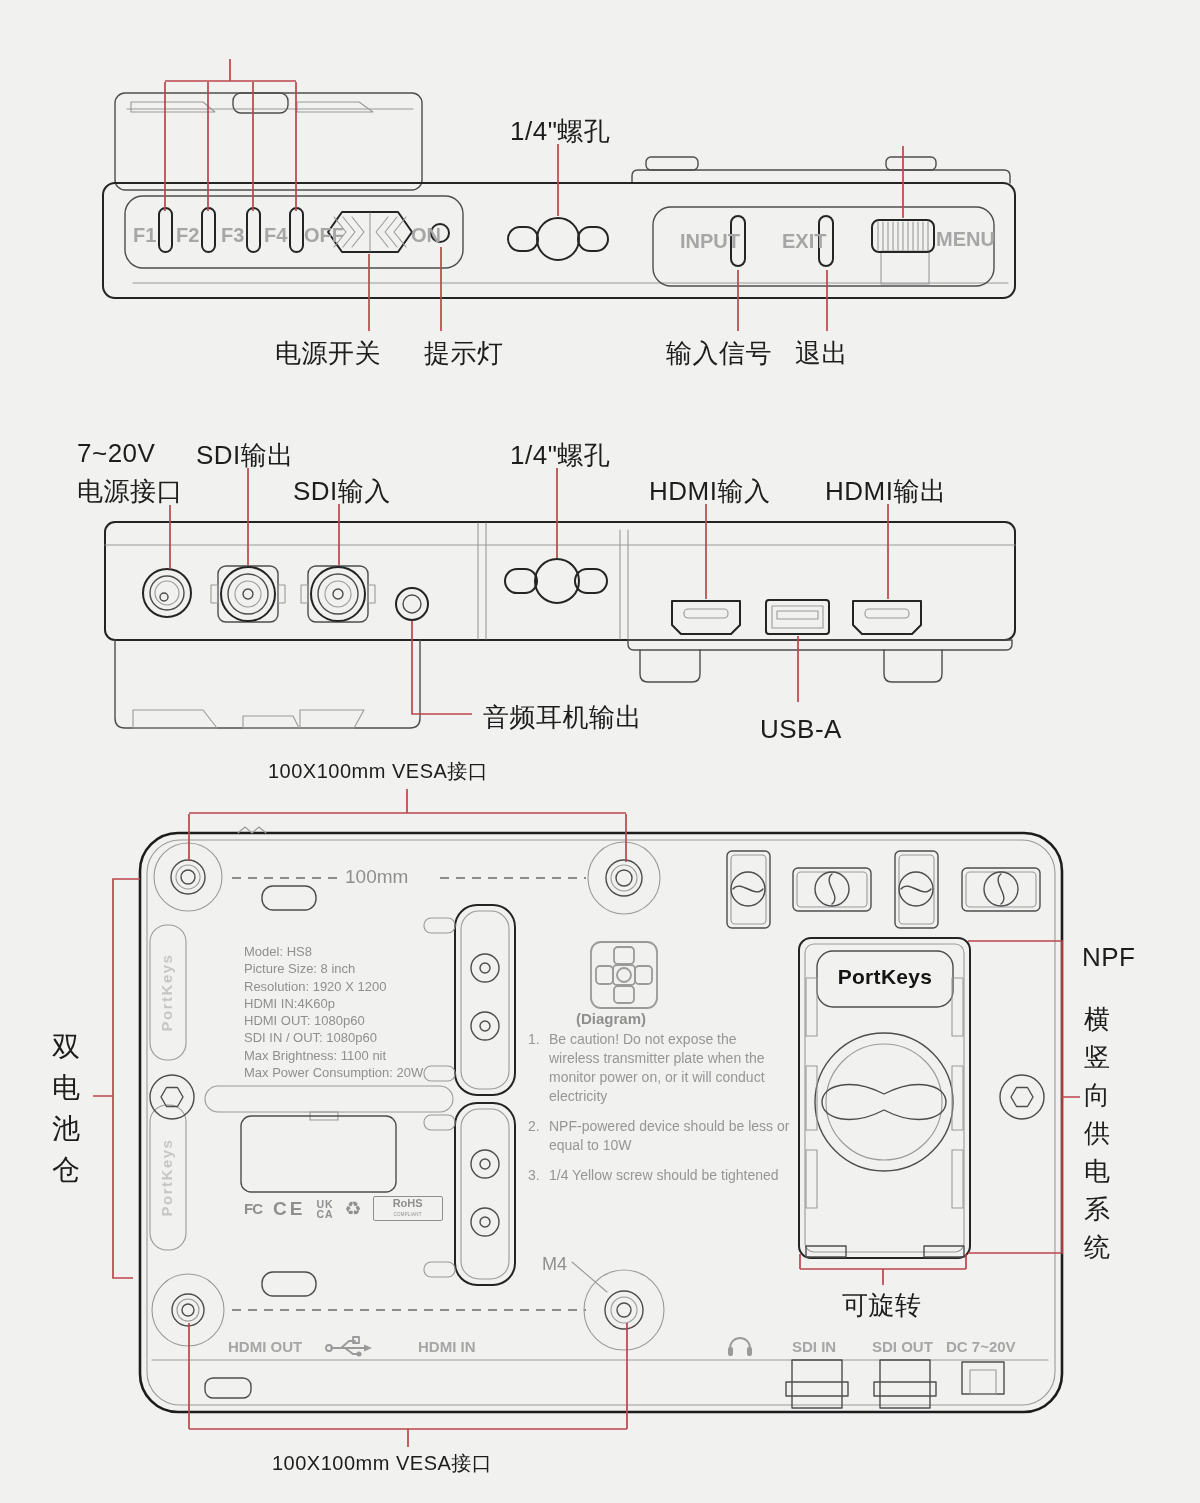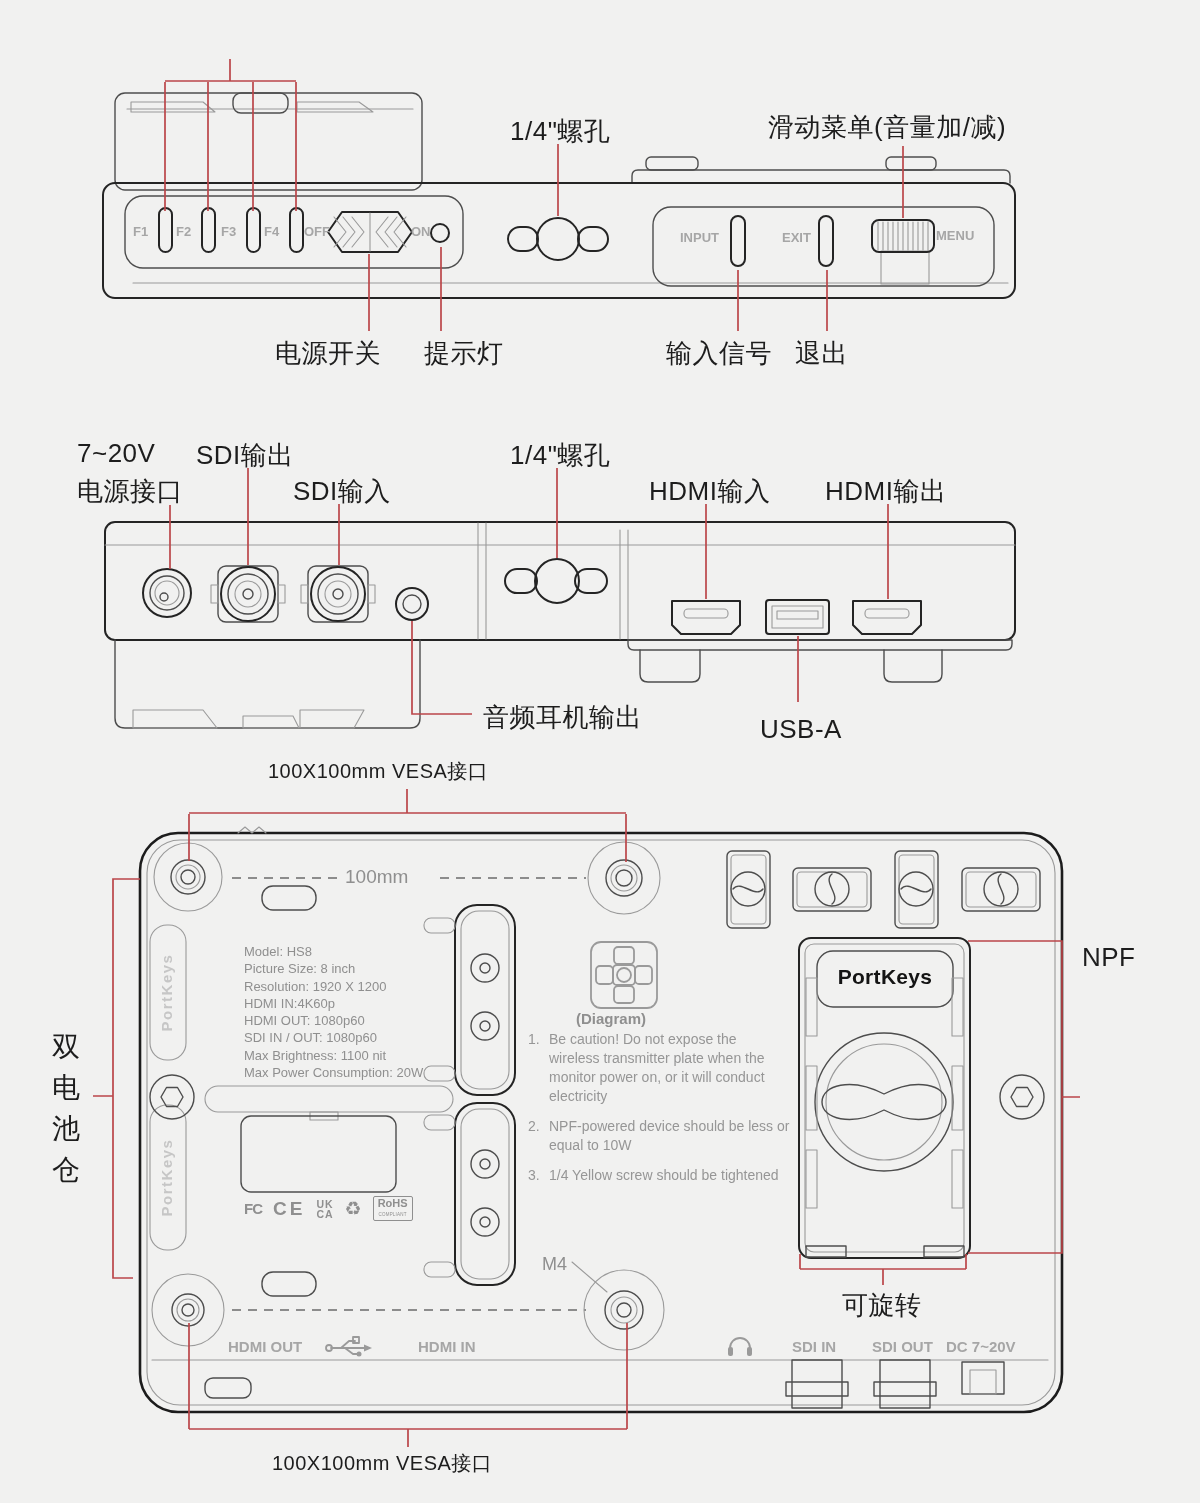--- a/index.html
+++ b/index.html
@@ -15,41 +15,41 @@
   .s1b{fill:none;stroke:#1c1c1c;stroke-width:2.6;stroke-linejoin:round}
   .s2{fill:none;stroke:#4d4d4d;stroke-width:1.4;stroke-linejoin:round;stroke-linecap:round}
   .s3{fill:none;stroke:#9a9a9a;stroke-width:1.1;stroke-linejoin:round;stroke-linecap:round}
   .dash{fill:none;stroke:#8c8c8c;stroke-width:2;stroke-dasharray:9 7}
   .red{fill:none;stroke:#bb4649;stroke-width:1.7}
   .icon2{fill:none;stroke:#9a9a9a;stroke-width:1.8;stroke-linejoin:round;stroke-linecap:round}
   .fillg{fill:#9a9a9a;stroke:none}
   
   .t{position:absolute;color:#1d1d1d;font-size:26px;white-space:nowrap;letter-spacing:.5px}
   .t-lg{font-size:20px}
-  .dev{position:absolute;color:#a6a6a6;font-size:13px;font-weight:600;white-space:nowrap}
+  .dev{position:absolute;color:#a6a6a6;font-size:20px;font-weight:600;white-space:nowrap}
   .port{position:absolute;color:#a6a6a6;font-size:15px;font-weight:600;white-space:nowrap}
   .print{position:absolute;color:#8f8f8f;white-space:nowrap;font-weight:500}
   .specs{font-size:13px;line-height:17.3px}
   .contact{font-size:13.5px;line-height:16.5px;white-space:pre-line}
   .notes{position:absolute;left:528px;top:1030px;width:262px}
   .note{display:flex;gap:7px;color:#969696;font-size:14px;line-height:19px;margin-bottom:11px;font-weight:500}
   .note .n{flex:0 0 14px}
   .vtext{position:absolute;word-break:break-all;color:#1d1d1d;text-align:center}
   .bay-label{left:50px;top:1026px;width:32px;font-size:28px;line-height:41px}
   .npf-cn{left:1082px;top:1000px;width:30px;font-size:26px;line-height:38px}
   .baylogo{position:absolute;transform:rotate(-90deg);transform-origin:left top;
     color:#c6c6c6;font-weight:700;font-size:15px;letter-spacing:1.5px;text-align:center;white-space:nowrap}
   .platelogo{position:absolute;left:825px;top:965px;width:120px;text-align:center;
     font-size:21px;font-weight:800;color:#141414;letter-spacing:.3px}
   .certrow{position:absolute;left:244px;top:1196px;display:flex;align-items:center;gap:11px;color:#8f8f8f}
   .fcc{font-size:15px;font-weight:700;letter-spacing:-1px}
   .ce{font-size:19px;font-weight:600;letter-spacing:3px}
   .ukca{font-size:10.5px;font-weight:700;line-height:10px;letter-spacing:1px}
   .recycle{font-size:19px}
-  .rohs{border:1.5px solid #8f8f8f;border-radius:2px;padding:1px 4px 0;text-align:center;line-height:11px}
+  .rohs{border:1.5px solid #8f8f8f;border-radius:2px;padding:1px 19px 0;text-align:center;line-height:11px}
   .rohs .r1{font-size:11px;font-weight:600}
   .rohs .r2{font-size:4.5px;letter-spacing:.2px}
   .ctr{text-align:left}
 </style>
 </head>
 <body>
 
 <div id="stage">
 
 <svg width="1200" height="1503" viewBox="0 0 1200 1503">
@@ -280,21 +280,20 @@
     <path d="M412,621 V714 H472"></path>
     <path d="M407,789 V813 M189,813 H626 M189,814 V861 M626,814 V862"></path>
     <path d="M140,879 H113 V1278 H133 M113,1096 H93"></path>
     <path d="M968,941 H1062 V1253 H968 M1062,1097 H1080"></path>
     <path d="M800,1254 V1269 M966,1254 V1269 M800,1269 H966 M883,1269 V1285"></path>
     <path d="M189,1323 V1429 M627,1323 V1429 M189,1429 H627 M408,1429 V1447"></path>
   </g>
 </svg>
 
 <div class="t" style="left:510px;top:114px">1/4"螺孔</div>
-<div class="t" style="left:768px;top:110px">滑动菜单(音量加/减)</div>
 <div class="t" style="left:275px;top:336px">电源开关</div>
 <div class="t" style="left:424px;top:336px">提示灯</div>
 <div class="t" style="left:666px;top:336px">输入信号</div>
 <div class="t" style="left:795px;top:336px">退出</div>
 
 <div class="dev" style="left:133px;top:224px">F1</div>
 <div class="dev" style="left:176px;top:224px">F2</div>
 <div class="dev" style="left:221px;top:224px">F3</div>
 <div class="dev" style="left:264px;top:224px">F4</div>
 <div class="dev" style="left:304px;top:224px">OFF</div>
@@ -310,20 +309,21 @@
 <div class="t" style="left:510px;top:438px">1/4"螺孔</div>
 <div class="t" style="left:649px;top:474px">HDMI输入</div>
 <div class="t" style="left:825px;top:474px">HDMI输出</div>
 <div class="t" style="left:483px;top:700px">音频耳机输出</div>
 <div class="t" style="left:760px;top:714px">USB-A</div>
 
 <div class="t t-lg" style="left:268px;top:758px">100X100mm VESA接口</div>
 <div class="t t-lg" style="left:272px;top:1450px">100X100mm VESA接口</div>
 <div class="t" style="left:842px;top:1288px">可旋转</div>
 <div class="t" style="left:1082px;top:942px;font-size:26px">NPF</div>
+<div class="vtext npf-cn">横竖向供电系统</div>
 <div class="vtext bay-label">双电池仓</div>
 <div class="print" style="left:345px;top:866px;width:95px;font-size:19px">100mm</div>
 <div class="print" style="left:542px;top:1254px;font-size:18px">M4</div>
 
 <div class="print specs" style="left:244px;top:943px">
   <div>Model: HS8</div>
   <div>Picture Size: 8 inch</div>
   <div>Resolution: 1920 X 1200</div>
   <div>HDMI IN:4K60p</div>
   <div>HDMI OUT: 1080p60</div>

